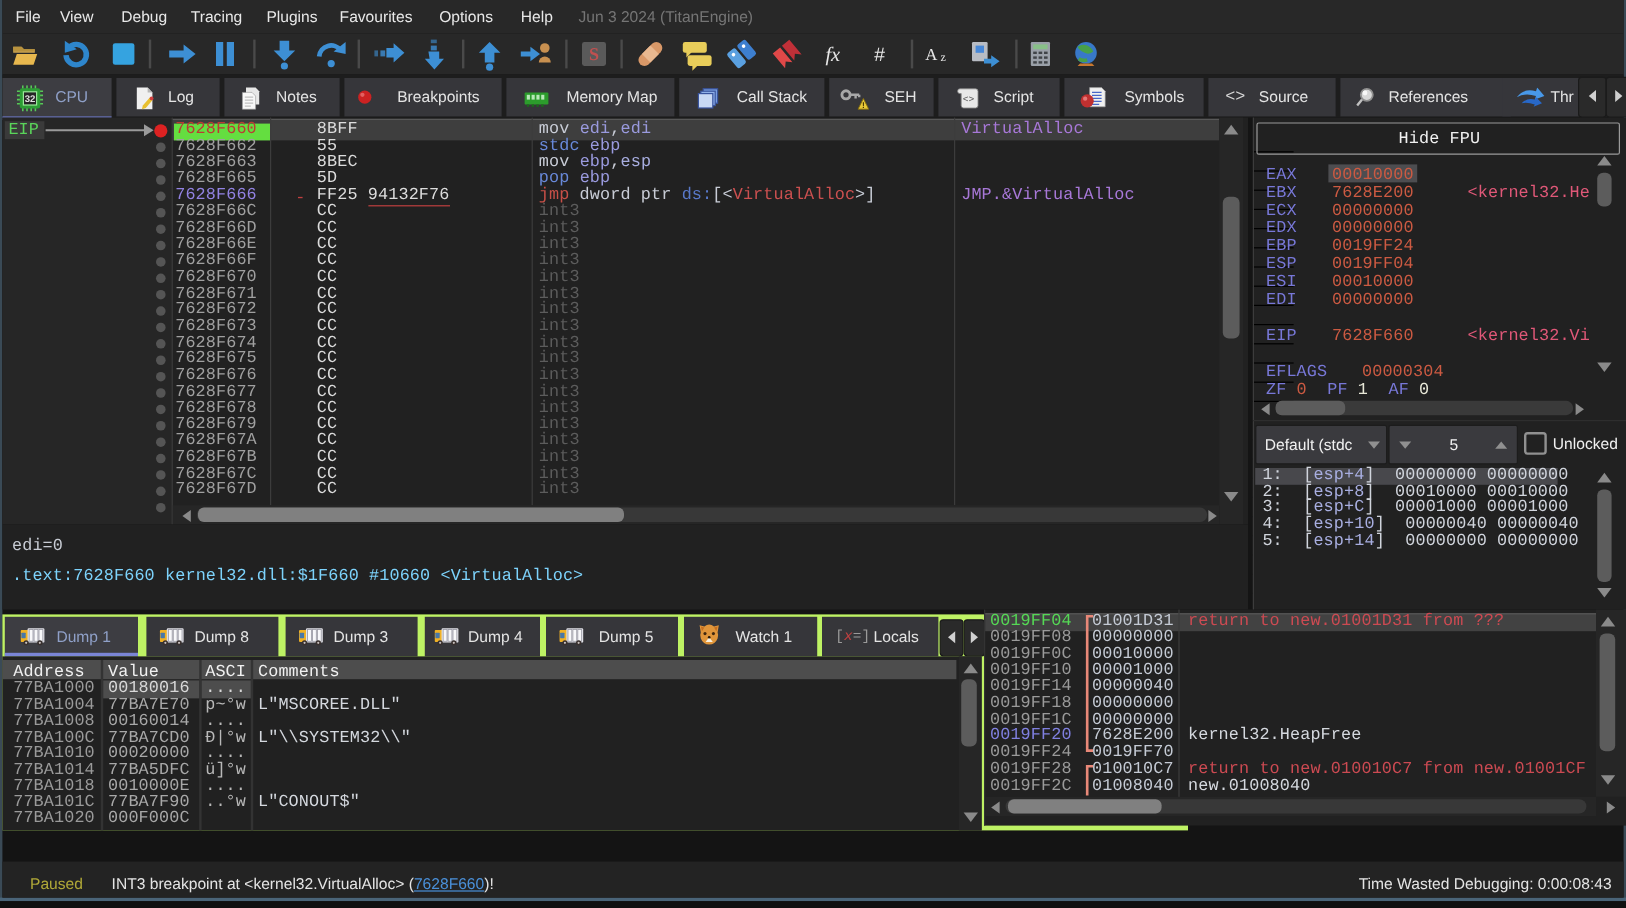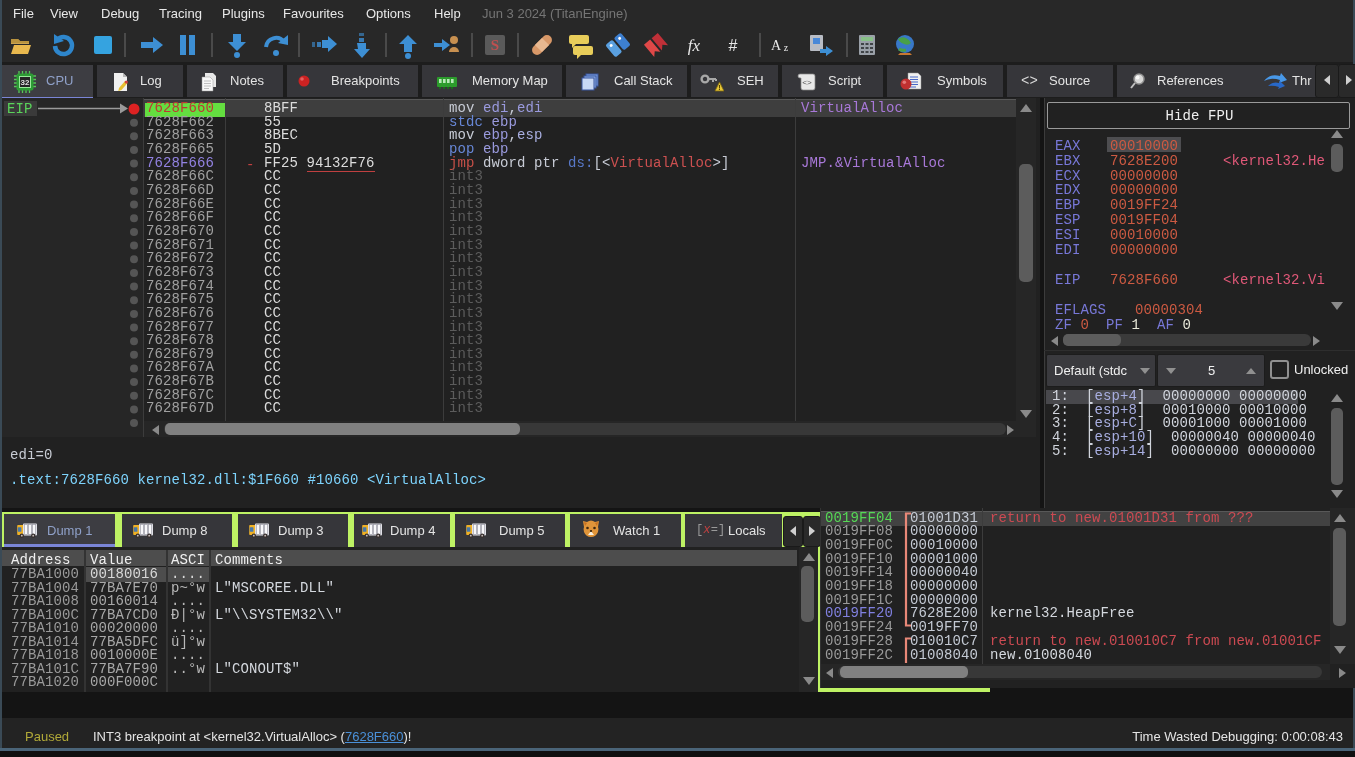--- a/index.html
+++ b/index.html
@@ -11,21 +11,21 @@
   
   #menubar{left:2px;top:0;width:1351px;height:28px;background:#282828;color:#e8e8e8;font-size:13px;}
   #menubar span.mi{position:absolute;top:6px;}
   
   #toolbar{left:2px;top:28px;width:1351px;height:34px;background:#282828;}
   
   #tabbar{left:2px;top:62px;width:1351px;height:36px;background:#1d1d1d;}
   .tab{position:absolute;top:3px;height:32px;background:#36363a;color:#e4e4e4;font-size:13px;}
   .tab .lbl{position:absolute;top:8px;}
   
-  .panel{background:#212121;}
+  .panel{background:#212121;text-decoration:underline;}
   .vline{position:absolute;width:1px;background:#3c3c3c;}
   .hline{position:absolute;height:1px;background:#3c3c3c;}
   
   .sb{position:absolute;background:#2b2b2b;}
   .sbthumb{position:absolute;background:#5c5c5c;border-radius:5px;}
   .arr{position:absolute;width:0;height:0;}
   
   .dtab{position:absolute;top:2px;height:33px;background:#36363a;color:#e4e4e4;font-size:13px;
         font-family:"Liberation Sans",sans-serif;}
   .dlbl{position:absolute;top:9px;}

